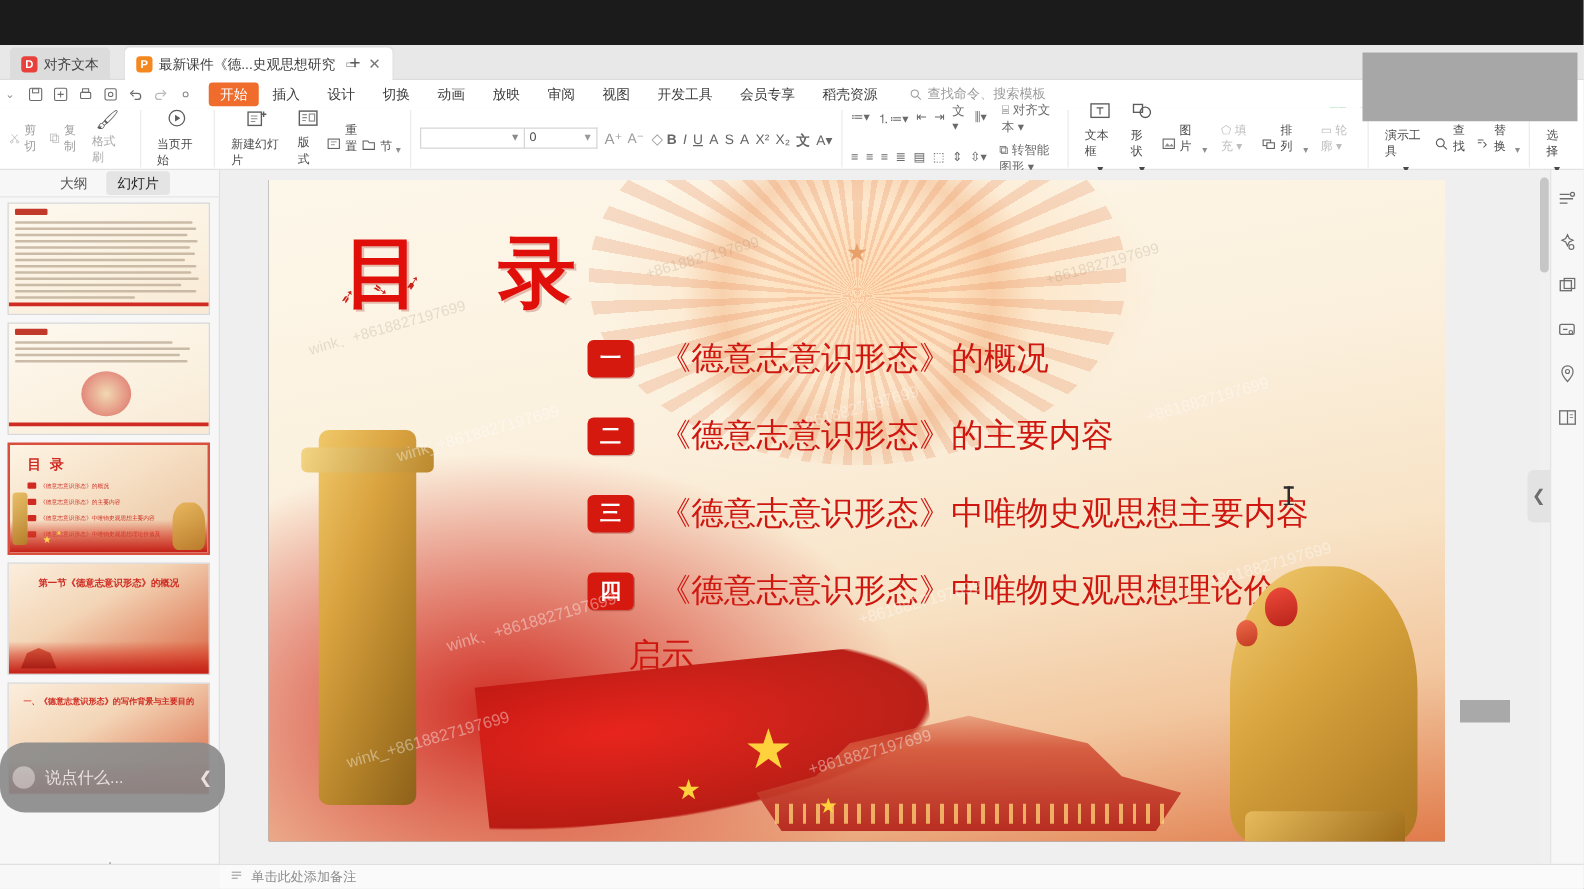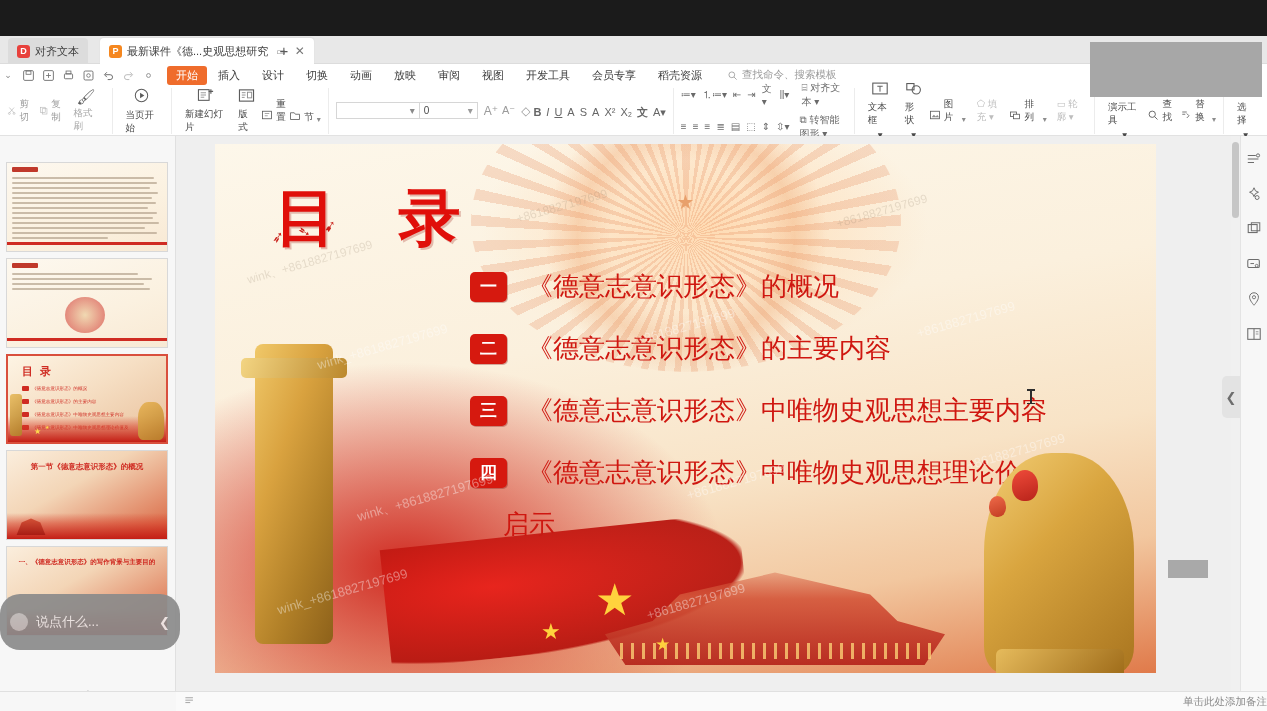--- a/index.html
+++ b/index.html
@@ -205,21 +205,21 @@
   
   .rail{ position:absolute; right:0; top:136px; width:27px; height:555px; background:#f7f7f7;
     border-left:1px solid #e4e4e4; display:flex; flex-direction:column; align-items:center;
     padding-top:14px; gap:18px; }
   .railicon{ width:17px; height:17px; color:#6d6d6d; display:flex; align-items:center;
     justify-content:center; }
 
   
   .notesbar{ position:absolute; left:176px; top:691px; width:1091px; height:20px; background:#fafafa;
     border-top:1px solid #e0e0e0; display:flex; align-items:center; gap:6px; padding-left:8px;
-    font-size:10.5px; color:#8c8c8c;justify-content:space-between; }
+    font-size:10.5px; color:#8c8c8c; }
   .lpfoot{ position:absolute; left:0; top:691px; width:176px; height:20px; background:#f7f7f7;
     border-top:1px solid #e0e0e0; }
 </style>
 </head>
 <body>
 
 <div id="app">
 
   <div class="topstrip"></div>
 
@@ -533,20 +533,24 @@
               <rect x="2" y="2" width="13" height="11" fill="none" stroke="#8d8d8d" stroke-width="1" stroke-dasharray="2 1.6"></rect>
               <path d="M8 5.5l4.5 4.5-2 .4 1.2 2.4-1.2.6-1.3-2.4-1.2 1.4z" fill="#5c5c5c"></path>
             </svg>
         </span>
         <span>选择</span>▾
       </div>
     </div>
   </div>
 
   <div class="leftpanel">
+    <div class="lp-tabs">
+      <span class="lp-tab">大纲</span>
+      <span class="lp-tab sel">幻灯片</span>
+    </div>
 
     <div class="thumbs">
 
       <div class="thumb tb-doc">
         <div class="tb-h"></div>
         <div class="tb-l" style="top:14px;width:142px"></div>
           <div class="tb-l" style="top:19px;width:145px"></div>
         <div class="tb-l" style="top:24px;width:138px"></div>
           <div class="tb-l" style="top:29px;width:146px"></div>
         <div class="tb-l" style="top:34px;width:140px"></div>

